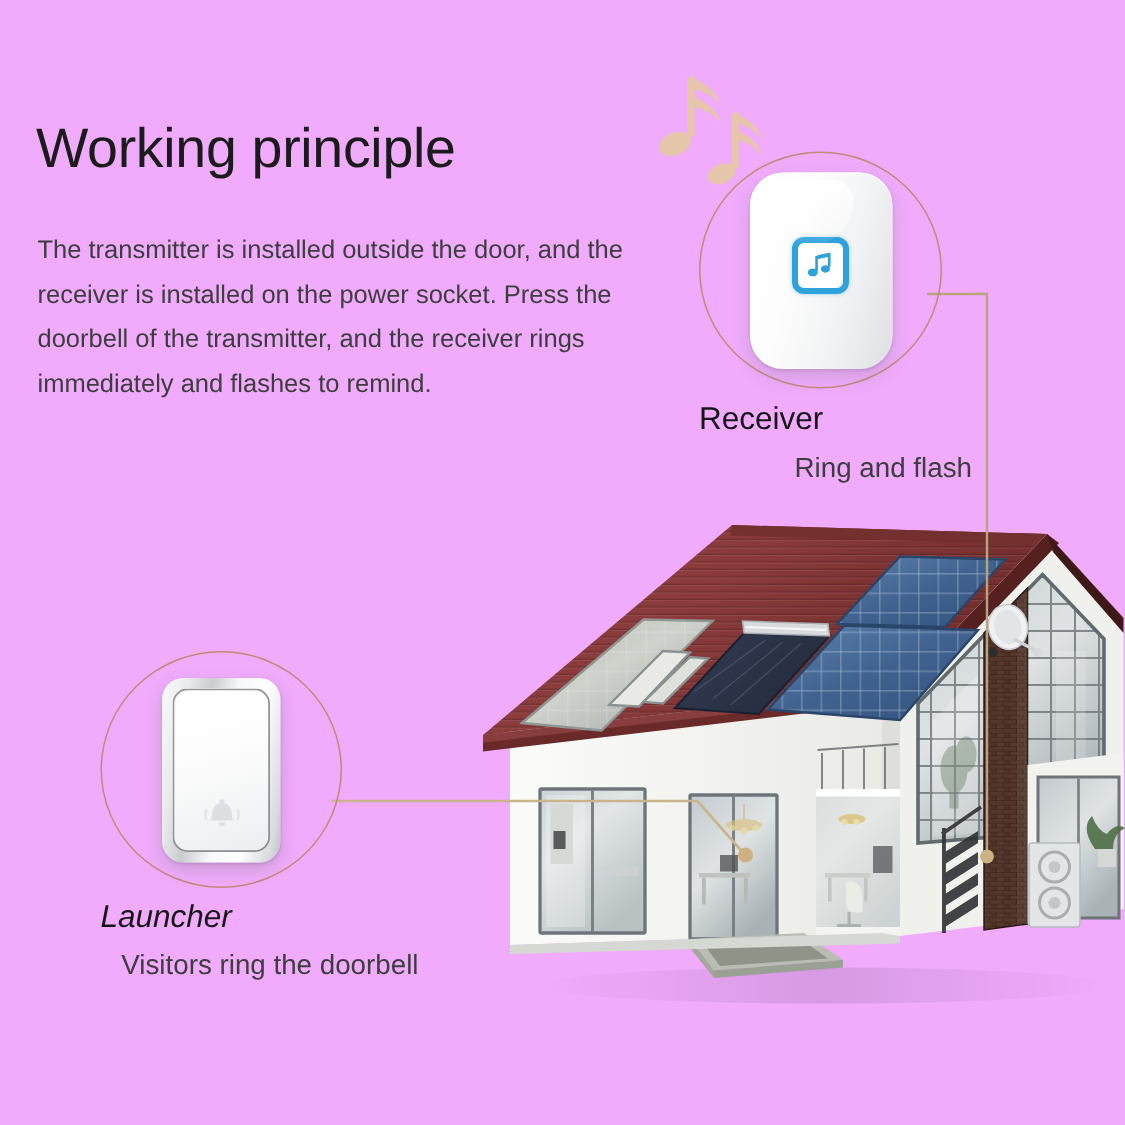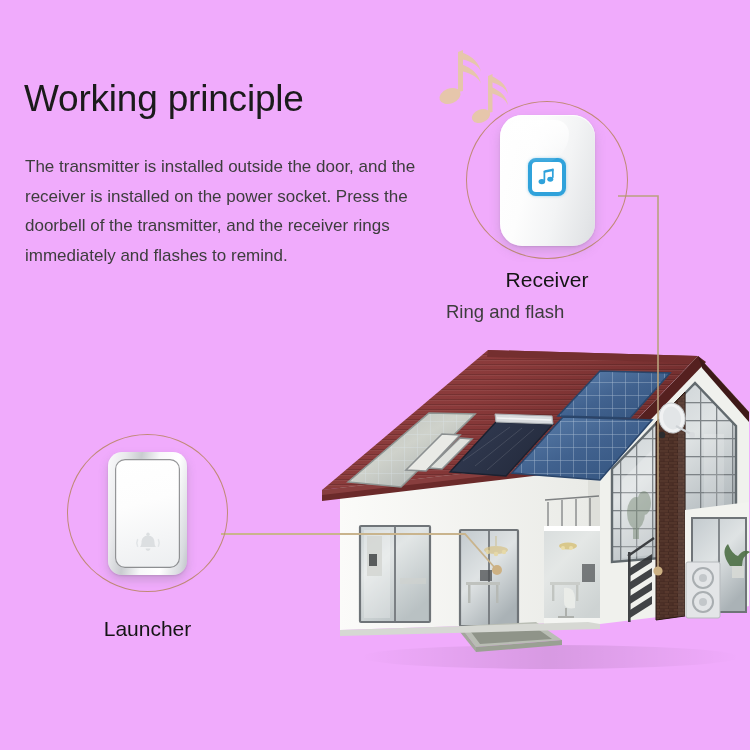--- a/index.html
+++ b/index.html
@@ -47,33 +47,33 @@
     box-sizing: border-box;
   }
   #receiver-ring { left: 466px; top: 101px; width: 162px; height: 158px; }
   #launcher-ring { left: 67px;  top: 434px; width: 161px; height: 158px; }
 
   
   .callout-name {
     position: absolute;
     font-size: 21px;
     color: #151515;
-    text-align: center;
+    text-align: left;
     white-space: nowrap;
   }
   .callout-sub {
     position: absolute;
     font-size: 18.5px;
     color: #3d3d3d;
-    text-align: left;
+    text-align: right;
     white-space: nowrap;
   }
   #receiver-name { left: 466px; top: 268px; width: 162px; }
   #receiver-sub  { left: 446px; top: 301px; width: 202px; }
-  #launcher-name { left: 67px;  top: 617px; width: 161px; }
+  #launcher-name { left: 67px;  top: 600px; width: 161px; font-style: italic; }
   #launcher-sub  { left: 17px;  top: 632px; width: 262px; }
 
   
   #receiver-device {
     position: absolute;
     left: 500px; top: 115px;
     width: 95px; height: 131px;
     border-radius: 22px;
     background:
       linear-gradient(105deg,#ffffff 0%,#fdfdfd 34%,#f3f4f5 62%,#e4e6e8 88%,#dcdee1 100%);
@@ -456,14 +456,15 @@
           <g fill="none" stroke="#e2e5e7" stroke-width="1.5" stroke-linecap="round">
             <path d="M4.6 9.6 q-1.6 3.2 0 6.6"></path>
             <path d="M25.4 9.6 q1.6 3.2 0 6.6"></path>
           </g>
         </svg>
       </div>
     </div>
   </div>
 
   <div class="callout-name" id="launcher-name">Launcher</div>
+  <div class="callout-sub" id="launcher-sub">Visitors ring the doorbell</div>
 
 </div>
 
 </body></html>

